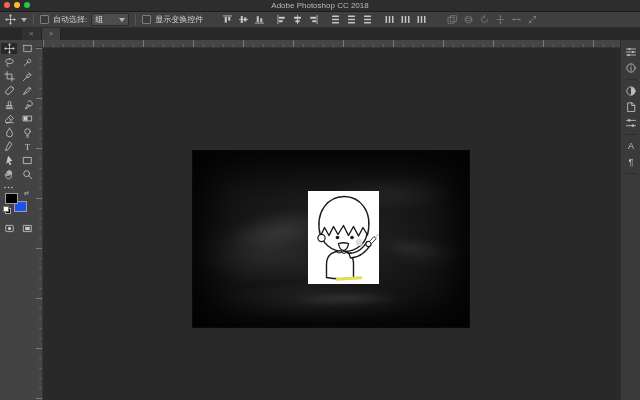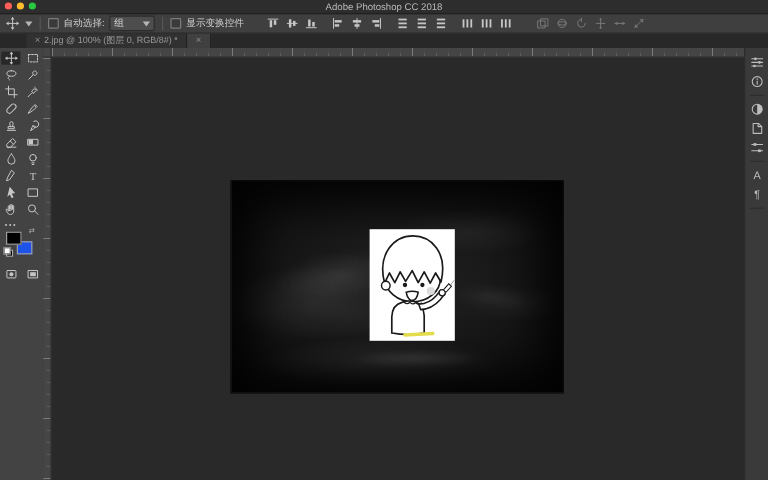--- a/index.html
+++ b/index.html
@@ -248,21 +248,20 @@
             <path d="M3 13L13 3"></path>
             <path fill="currentColor" stroke="none" d="M13 3h-4.2l4.2 4.2zM3 13h4.2L3 8.8z"></path>
           </svg>
         </span>
       </span>
   </div>
 
   <div class="tabbar" id="tabbar">
       <div class="tab">
         <span class="tab-close">×</span>
-        <span class="tab-label">2.jpg @ 100% (图层 0, RGB/8#) *</span>
       </div>
       <div class="tab active">
         <span class="tab-close">×</span>
       </div>
     </div>
 
   <div class="toolbar">
     <div class="tools" id="tools">
         <div class="tool selected">
           <svg viewBox="0 0 16 16" width="11" height="11" fill="none" stroke="currentColor" stroke-width="1.2" stroke-linecap="round" stroke-linejoin="round">

